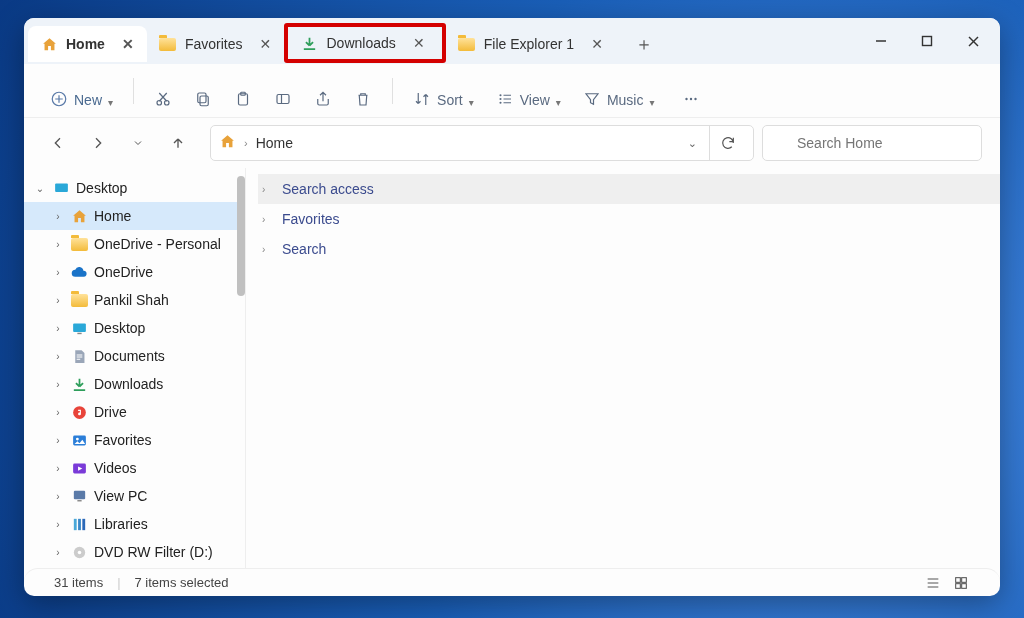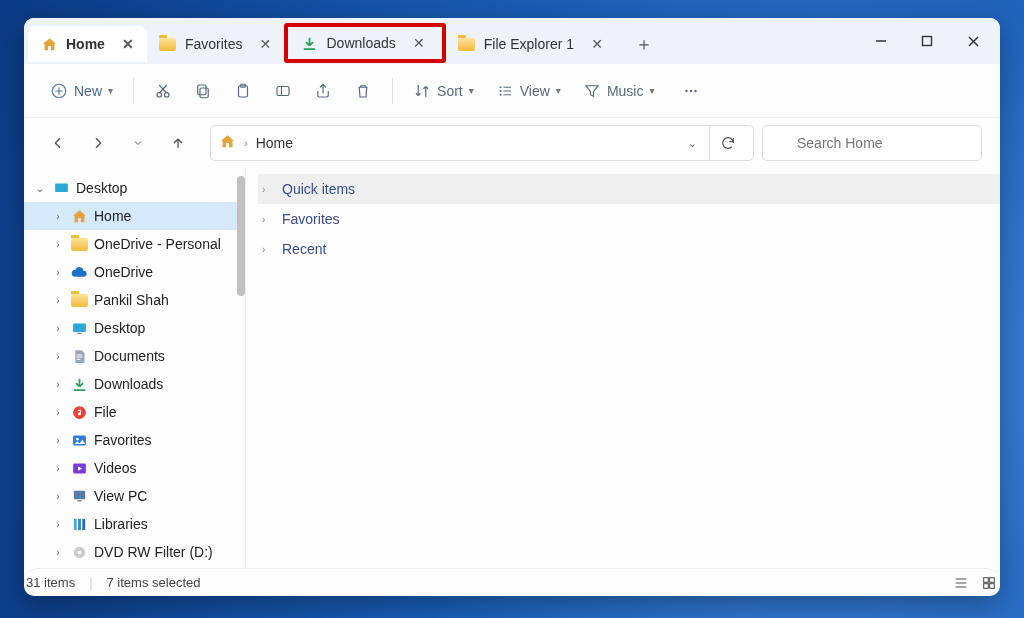--- a/index.html
+++ b/index.html
@@ -11,21 +11,21 @@
   .tab.active { background: #fff; font-weight: 600; }
   .tab .ticon { width: 18px; height: 18px; display: inline-flex; align-items: center; justify-content: center; }
   .tab .close { width: 18px; height: 18px; display: inline-flex; align-items: center; justify-content: center; font-size: 14px; color: #555; margin-left: 6px; cursor: pointer; border-radius: 3px; }
   .highlight-box { border: 4px solid #d40000; border-radius: 3px; padding-right: 4px; margin-top: 4px; height: 40px; display: flex; align-items: center; }
   .highlight-box .tab { margin-top: 0; }
   .newtab { width: 36px; height: 36px; display: flex; align-items: center; justify-content: center; color: #555; font-size: 18px; cursor: pointer; margin-left: 10px; margin-top: 6px; }
   .winctrls { margin-left: auto; display: flex; }
   .winbtn { width: 46px; height: 40px; display: flex; align-items: center; justify-content: center; color: #333; cursor: pointer; }
   
   .toolbar { display: flex; align-items: center; height: 54px; padding: 0 18px; gap: 6px; border-bottom: 1px solid #eee; }
-  .tbtn { display: flex; align-items: center; justify-content: center; height: 34px; min-width: 34px; padding: 0 8px; border-radius: 5px; color: #5a6a80; gap: 6px; font-size: 14px; cursor: pointer; }
+  .tbtn { display: flex; align-items: flex-end; justify-content: center; height: 34px; min-width: 34px; padding: 0 8px; border-radius: 5px; color: #5a6a80; gap: 6px; font-size: 14px; cursor: pointer; }
   .tbtn.newbtn { color: #4a6a90; }
   .tbtn svg { width: 18px; height: 18px; }
   .tdiv { width: 1px; height: 26px; background: #e0e0e0; margin: 0 6px; }
   .tbtn .chev { font-size: 10px; color: #777; }
   
   .navrow { display: flex; align-items: center; height: 50px; padding: 0 18px; gap: 8px; }
   .navarrow { width: 32px; height: 32px; display: flex; align-items: center; justify-content: center; color: #555; cursor: pointer; }
   .addrbar { flex: 1; margin-left: 8px; height: 36px; border: 1px solid #ddd; border-radius: 5px; display: flex; align-items: center; padding: 0 8px; gap: 8px; background: #fff; }
   .addrbar .pathseg { font-size: 14px; color: #333; }
   .addrbar .sep { color: #888; font-size: 11px; }
@@ -41,21 +41,21 @@
   .sbitem.selected { background: #d6e9fb; }
   .sbitem .exp { width: 12px; font-size: 10px; color: #666; text-align: center; }
   .sbitem.child { padding-left: 28px; }
   .sbicon { width: 18px; height: 18px; display: inline-flex; align-items: center; justify-content: center; }
   
   .content { flex: 1; padding: 6px 0 0 12px; overflow: hidden; }
   .section { display: flex; align-items: center; height: 30px; gap: 8px; font-size: 14px; color: #3b4b8e; cursor: pointer; padding-left: 4px; }
   .section .exp { width: 12px; font-size: 10px; color: #888; }
   .section.hl { background: #efefef; width: 100%; }
   
-  .status { height: 28px; border-top: 1px solid #eee; display: flex; align-items: center; padding: 0 2px; font-size: 13px; color: #444; gap: 14px; border-radius: 14px; }
+  .status { height: 28px; border-top: 1px solid #eee; display: flex; align-items: center; padding: 0 30px; font-size: 13px; color: #444; gap: 14px; border-radius: 14px; }
   .status .right { margin-left: auto; display: flex; gap: 10px; }
   .viewicon { width: 18px; height: 18px; display: inline-flex; align-items: center; justify-content: center; cursor: pointer; color: #555; }
   
   .folder-icon { background: linear-gradient(#ffe29a, #f3bb3a); width: 17px; height: 13px; border-radius: 2px; position: relative; }
   .folder-icon::before { content: ""; position: absolute; top: -3px; left: 0; width: 8px; height: 3px; background: #f3bb3a; border-radius: 1px 1px 0 0; }
   .home-icon svg, .dl-icon svg, .cloud-icon svg { width: 17px; height: 17px; }
 </style>
 </head>
 <body>
 
@@ -325,21 +325,21 @@
             <span>Downloads</span>
           </div>
           <div class="sbitem child">
             <span class="exp">›</span>
             <span class="sbicon">
               <svg viewBox="0 0 24 24" width="17" height="17">
                 <circle cx="12" cy="12" r="9" fill="#e8443a"></circle>
                 <path fill="#fff" d="M10 8h4v6a2 2 0 11-1.5-1.9V10H10z"></path>
               </svg>
             </span>
-            <span>File</span>
+            <span>Drive</span>
           </div>
           <div class="sbitem child">
             <span class="exp">›</span>
             <span class="sbicon">
               <svg viewBox="0 0 24 24" width="17" height="17">
                 <rect x="3" y="5" width="18" height="14" rx="2" fill="#2b7ed8"></rect>
                 <circle cx="9" cy="10" r="2" fill="#fff"></circle>
                 <path fill="#fff" d="M5 17l4-4 3 3 4-5 4 6z"></path>
               </svg>
             </span>
@@ -387,29 +387,29 @@
             <span>DVD RW Filter (D:)</span>
           </div>
         </div>
       <div class="sbscroll"></div>
     </div>
 
     <div class="content">
       <div id="sections">
           <div class="section hl">
             <span class="exp">›</span>
-            <span>Quick items</span>
+            <span>Search access</span>
           </div>
           <div class="section">
             <span class="exp">›</span>
             <span>Favorites</span>
           </div>
           <div class="section">
             <span class="exp">›</span>
-            <span>Recent</span>
+            <span>Search</span>
           </div>
         </div>
     </div>
   </div>
 
   <div class="status">
     <span>31 items</span>
     <span style="color:#ccc;">|</span>
     <span>7 items selected</span>
     <div class="right">

